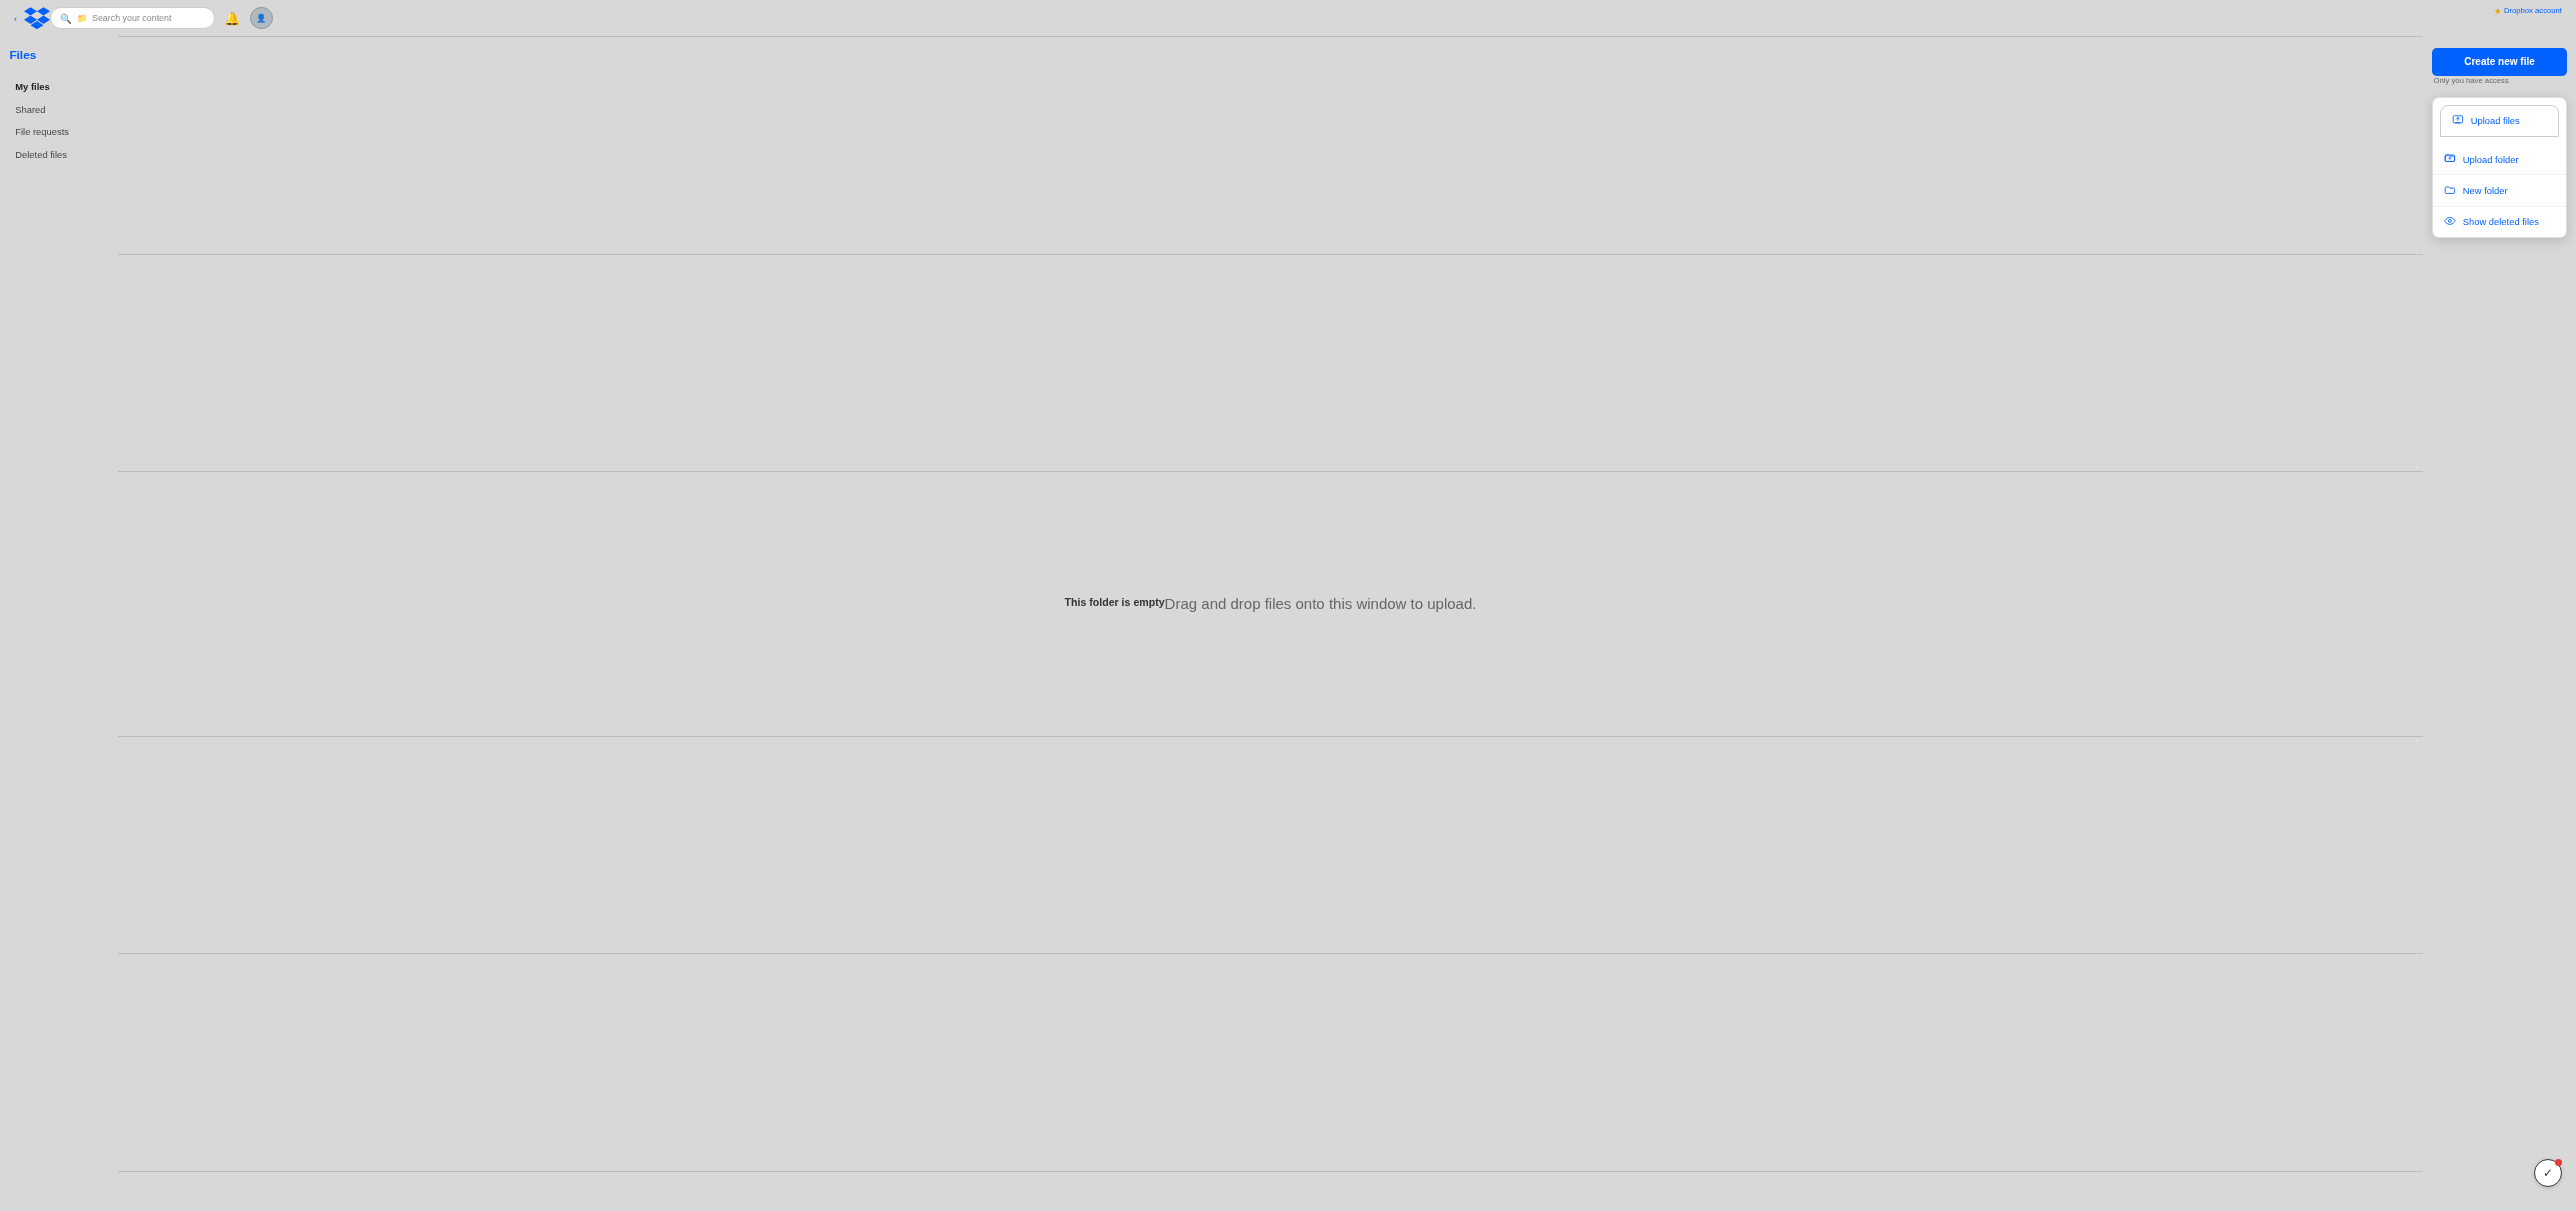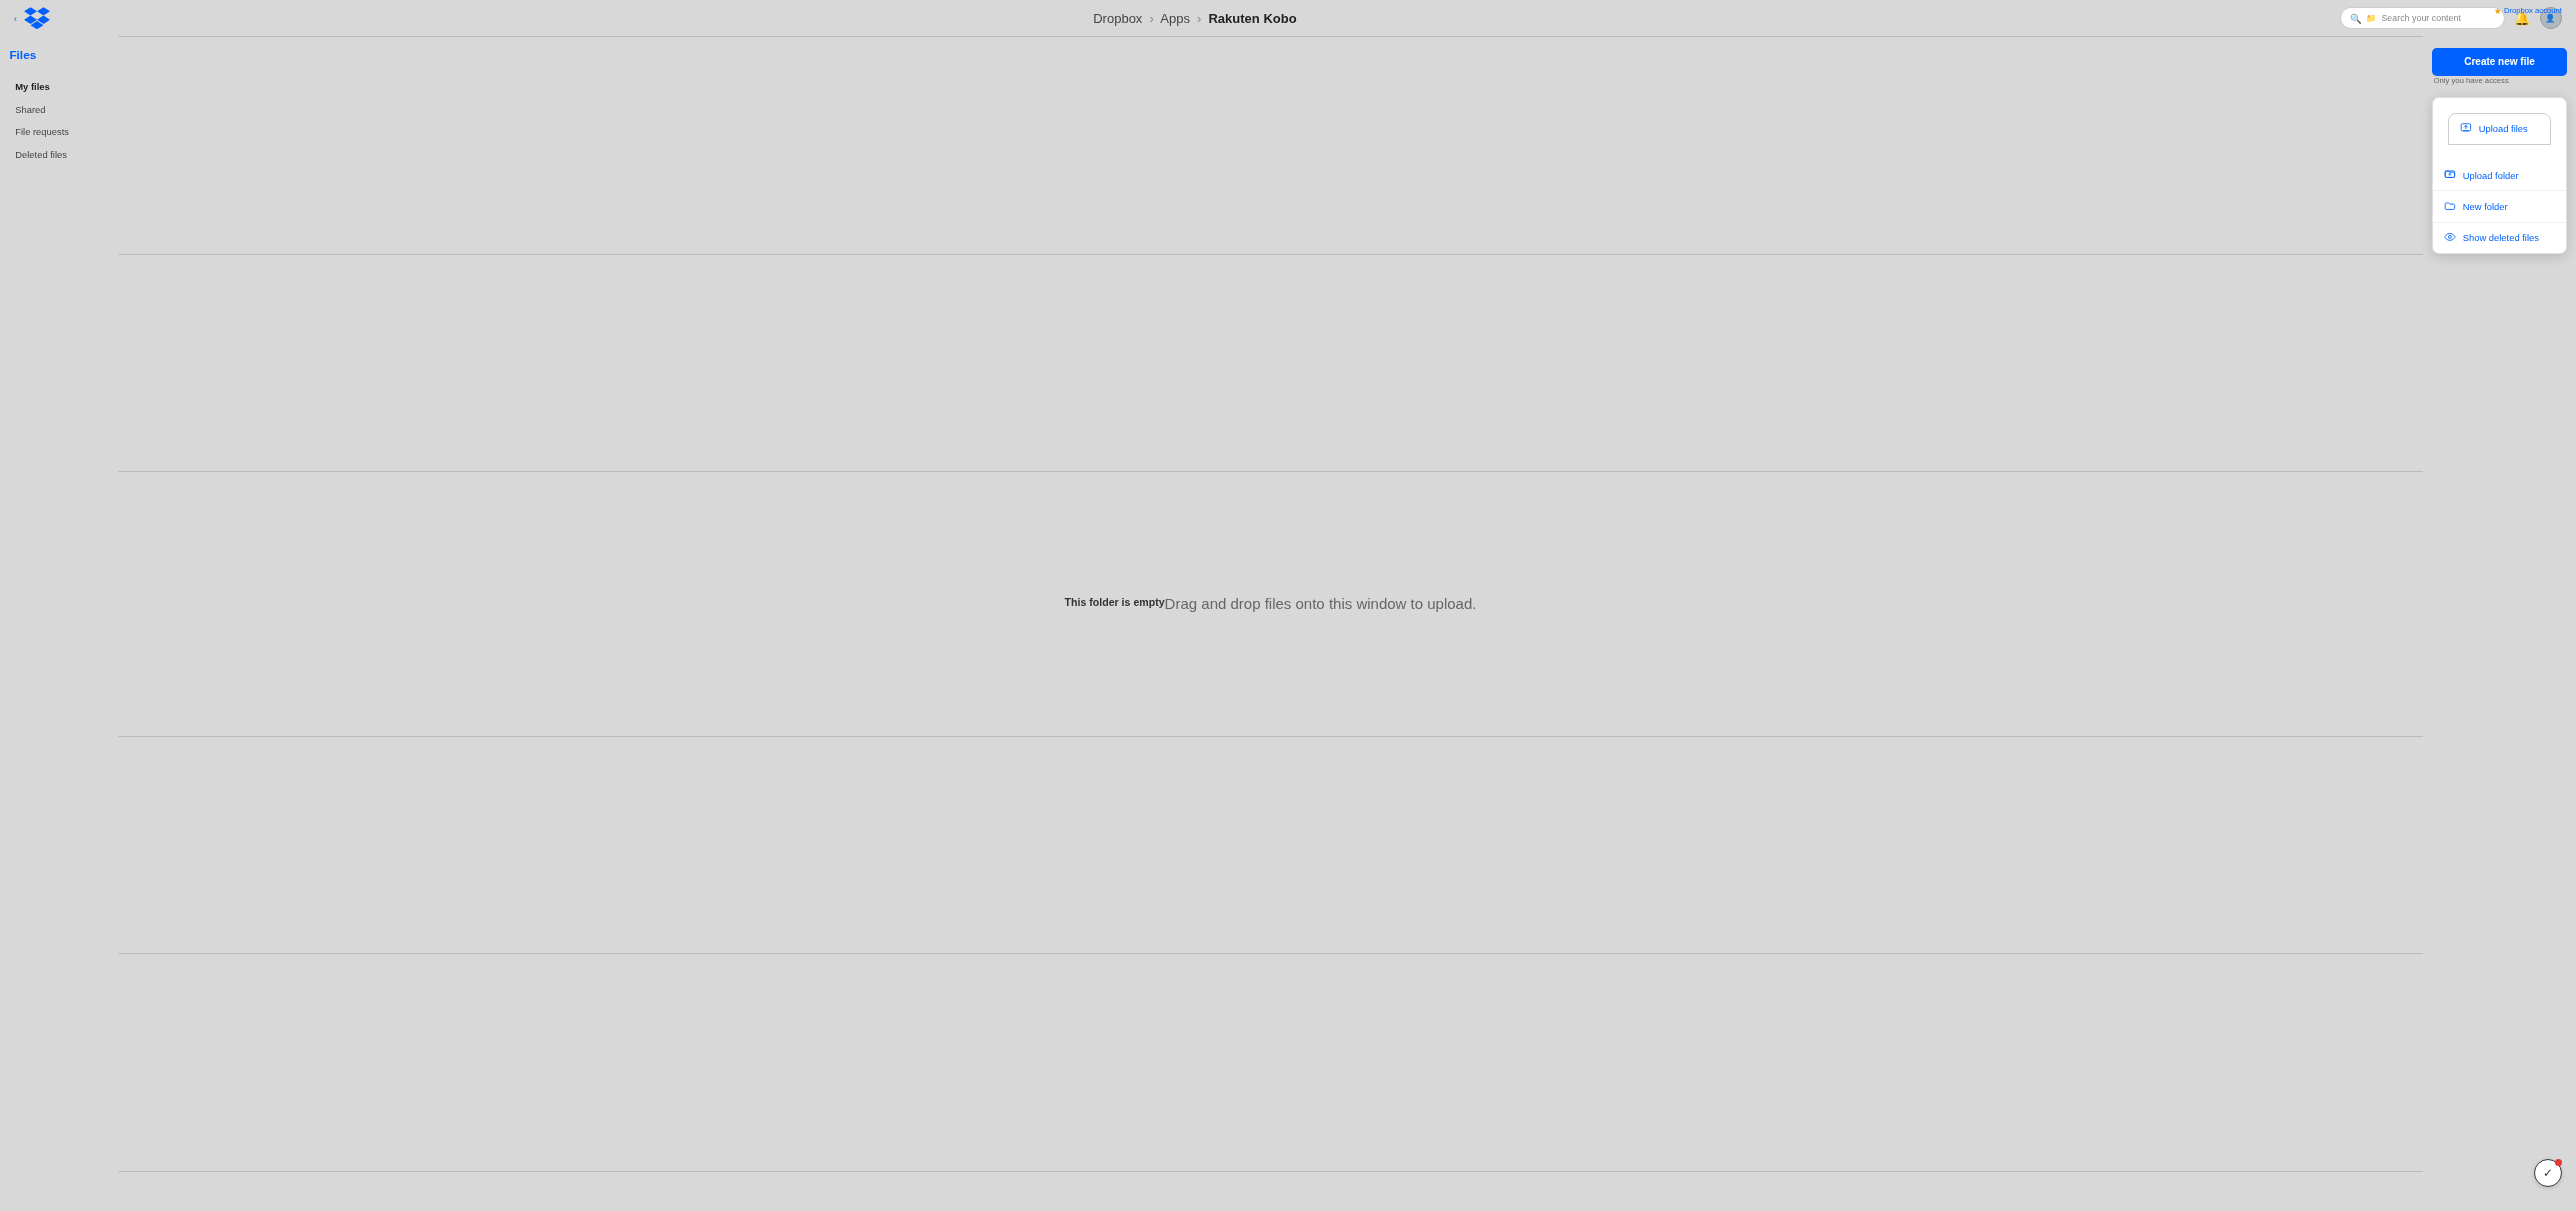--- a/index.html
+++ b/index.html
@@ -269,27 +269,20 @@
 
     <svg class="dropbox-logo" viewBox="0 0 40 34" fill="none" xmlns="http://www.w3.org/2000/svg">
       <path d="M10 0L0 6.5L10 13L20 6.5L10 0Z" fill="#0061fe"></path>
       <path d="M30 0L20 6.5L30 13L40 6.5L30 0Z" fill="#0061fe"></path>
       <path d="M0 19.5L10 26L20 19.5L10 13L0 19.5Z" fill="#0061fe"></path>
       <path d="M30 13L20 19.5L30 26L40 19.5L30 13Z" fill="#0061fe"></path>
       <path d="M10 27.8L20 21.3L30 27.8L20 34L10 27.8Z" fill="#0061fe"></path>
     </svg>
   </div>
 
-  <div class="breadcrumb">
-    <span>Dropbox</span>
-    <span class="separator">›</span>
-    <span>Apps</span>
-    <span class="separator">›</span>
-    <span class="bold">Rakuten Kobo</span>
-  </div>
 
   <div class="header-right">
     <div class="search-bar">
       <span class="search-icon-svg">🔍</span>
       <span style="font-size:8.3px; color:#4a90d9;">📁</span>
       <span class="search-placeholder">Search your content</span>
     </div>
     <span class="bell-icon">🔔</span>
     <div class="avatar">
       <span>👤</span>
@@ -331,21 +324,21 @@
     <div class="div-row"></div>
     <div style="height: 35px;"></div>
   </div>
 
   <div class="right-panel">
     <button class="create-new-btn">Create new file</button>
     <div class="access-note">Only you have access</div>
 
     <div class="dropdown-menu">
 
-      <div class="dropdown-item highlighted" style="background:#fff; border: none; outline: 1.2px solid #ccc; border-radius: 7px 7px 0 0; margin: 16px;">
+      <div class="dropdown-item highlighted" style="background:#fff; border: none; outline: 1.2px solid #ccc; border-radius: 7px 7px 0 0; margin: 8px;">
         <span class="dropdown-icon">
           <svg width="11.8" height="11.8" viewBox="0 0 20 20" fill="none" xmlns="http://www.w3.org/2000/svg">
             <rect x="2" y="3" width="16" height="12" rx="2" stroke="#0061fe" stroke-width="1.5" fill="none"></rect>
             <path d="M10 6v5M7.5 8.5L10 6l2.5 2.5" stroke="#0061fe" stroke-width="1.5" stroke-linecap="round" stroke-linejoin="round"></path>
             <path d="M6 15h8" stroke="#0061fe" stroke-width="1.5" stroke-linecap="round"></path>
           </svg>
         </span>
         <span>Upload files</span>
       </div>
 

